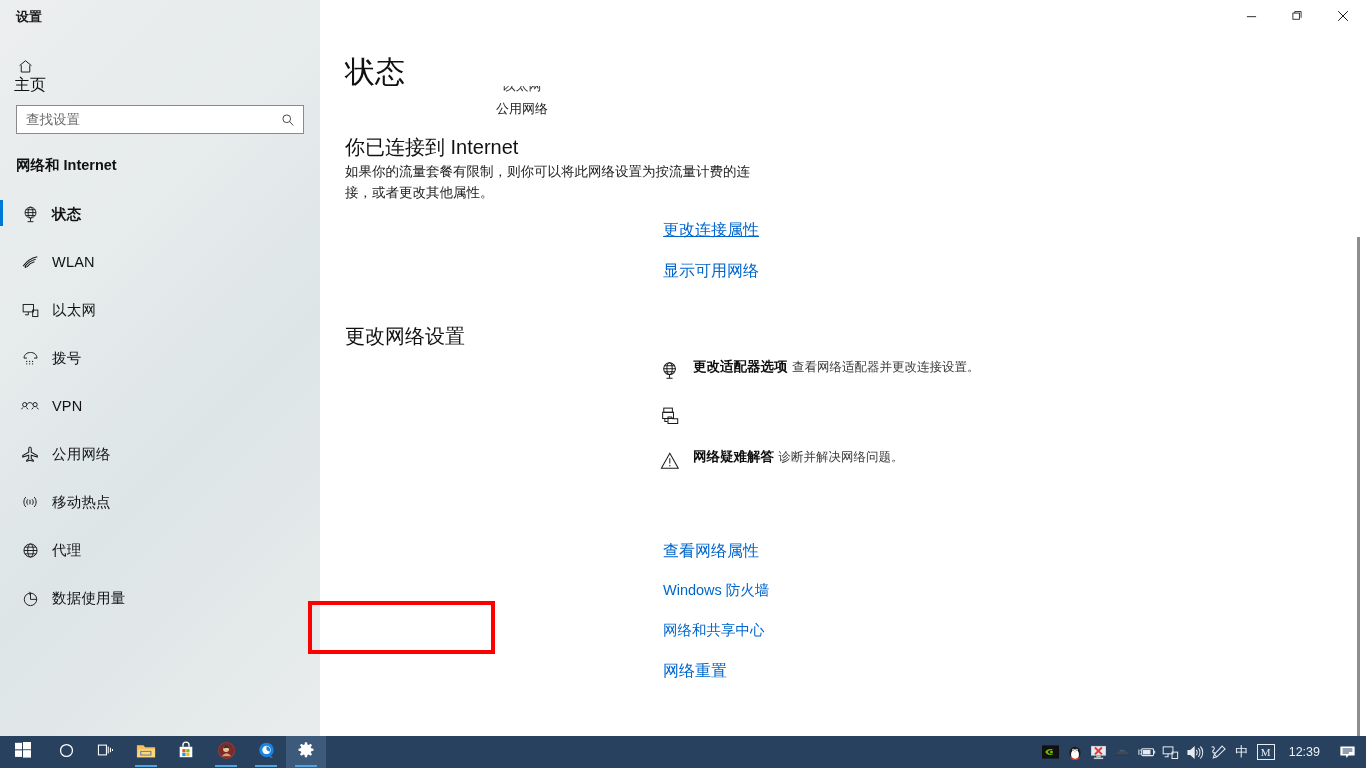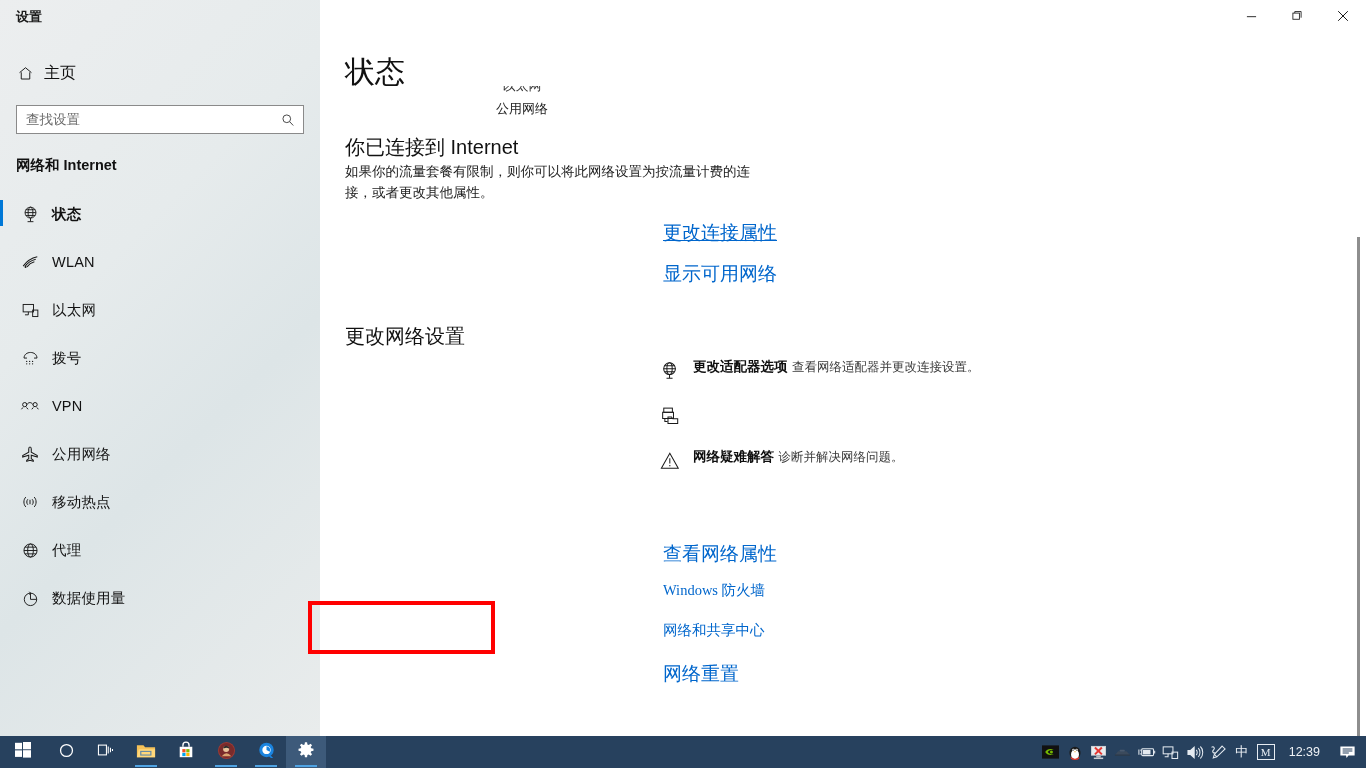--- a/index.html
+++ b/index.html
@@ -21,21 +21,21 @@
   .sidebar {
     position: absolute; left: 0; top: 0; width: 320px; height: 736px;
     background: linear-gradient(135deg, #eceeef 0%, #e6ebec 35%, #dde5e7 60%, #e9ecec 100%);
   }
   .app-title {
     position: absolute; left: 16px; top: 8px;
     font-size: 13px; font-weight: bold; color: #1b1b1b;
   }
   .home-row {
     position: absolute; left: 10px; top: 58px; width: 300px; height: 30px;
-    display: flex; align-items: center; cursor: default;
+    display: flex; align-items: flex-start; cursor: default; flex-direction: column;
   }
   .home-icon { width: 30px; display:flex; justify-content:center; align-items:center; color:#111; }
   .home-label { font-size: 16px; color: #111; margin-left: 4px; }
 
   .search-wrap {
     position: absolute; left: 16px; top: 105px; width: 288px; height: 29px;
     border: 1px solid #8a8a8a; background: #ffffff;
     display: flex; align-items: center;
   }
   .search-input {
@@ -91,42 +91,42 @@
   }
   .net-badge .pub { font-size: 13px; color:#1d1d1d; margin-top:1px; }
 
   .conn-title { position:absolute; left: 25px; top: 134px; font-size: 20px; color:#111; }
   .conn-desc {
     position:absolute; left: 25px; top: 161px; width: 420px;
     font-size: 13.5px; color:#1b1b1b; line-height: 21px;
   }
 
   .lnk {
-    color: #0066cc; font-size: 19px; text-decoration: none; cursor: pointer;
+    color: #0066cc; font-size: 16px; text-decoration: none; cursor: pointer;
     display:inline-block;
   }
   .lnk.hovered { text-decoration: underline; }
 
   .l-change-conn { position:absolute; left:343px; top:220px; }
   .l-show-net    { position:absolute; left:343px; top:261px; }
 
   .sub-head { position:absolute; left: 25px; top: 306px; font-size: 20px; color:#111;margin-top:17px; }
 
   .feature-list { position:absolute; left: 339px; top: 357px; width: 520px; }
   .feature {
     display:flex; margin-bottom: 20px; cursor: default;
   }
   .feature .fico {
     width: 34px; min-width:34px; padding-top: 3px; display:flex; justify-content:flex-start; color:#1a1a1a;
   }
   .feature .ftxt .ft { font-size: 13.5px; color:#0f0f0f; font-weight:bold; line-height:18px; }
   .feature .ftxt .fd { font-size: 12.5px; color:#3a3a3a; line-height:18px; margin-top:1px; }
 
   .l-view-props { position:absolute; left:343px; top:541px; }
-  .l-firewall   { position:absolute; left:343px; top:581px; font-size:14.5px;font-family:Liberation Serif, serif; }
+  .l-firewall   { position:absolute; left:343px; top:581px; font-size:14.5px; }
   .l-sharing    { position:absolute; left:343px; top:621px; font-size:14.5px; }
   .l-reset      { position:absolute; left:343px; top:661px; }
 
   .highlight-box {
     position:absolute; left: 308px; top: 601px; width: 187px; height: 53px;
     border: 4px solid #ff0000; background: transparent; pointer-events:none;
   }
 
   .scrollbar-track {
     position:absolute; right: 0px; top: 32px; width: 14px; height: 704px; background:#fff;

